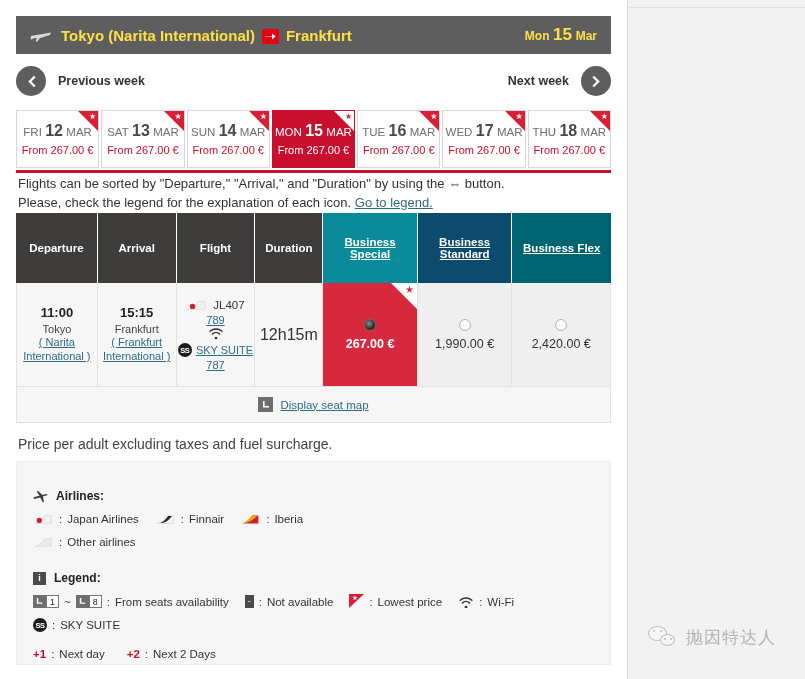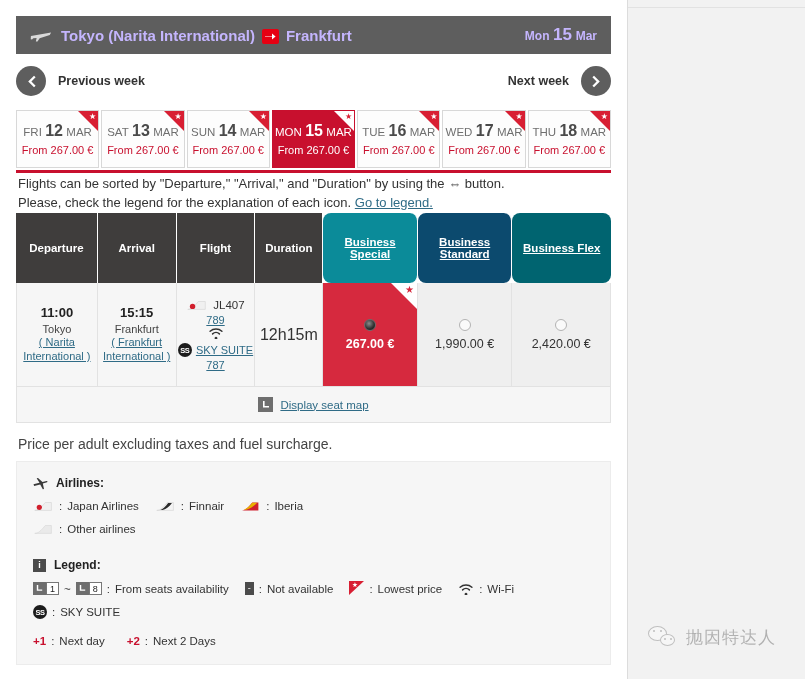--- a/index.html
+++ b/index.html
@@ -32,21 +32,21 @@
   .wechat-ico .b1 { width: 19px; height: 15px; left:0; top:1px; }
   .wechat-ico .b2 { width: 15px; height: 12px; left:12px; top:9px; }
   .wechat-ico i { position:absolute; width:2.4px; height:2.4px; background:#6d6d6d; border-radius:50%; }
 
   
   .content { position: absolute; left: 0; top: 0; width: 627px; height: 679px; background:#fff; }
 
   
   .route-bar {
     position:absolute; left:16px; top:16px; width:595px; height:38px;
-    background:#5e5e5e; color:#c4b5fd;
+    background:#5e5e5e; color:#fde047;
     display:flex; align-items:center; padding: 0 14px;
   }
   .plane-ico { width: 22px; height: 16px; margin-right: 9px; flex: none; }
   .route-txt { font-size: 15px; font-weight: bold; white-space: nowrap; }
   .arrow-badge {
     display:inline-flex; align-items:center; justify-content:center;
     width:17px; height:15px; background:#e60012; border-radius:2px;
     margin: 0 7px; position: relative; top: 1px;
   }
   .arrow-badge svg { display:block; }
@@ -99,21 +99,21 @@
   .notes a { color:#2f6b86; }
 
   
   .ftable { position:absolute; left:16px; top:213px; width:595px;
             border-collapse: separate; border-spacing:0; }
   .ftable th, .ftable td { padding:0; vertical-align: middle; }
   thead th {
     height:70px; background:#3f3d3c; color:#fff; font-size:11.5px; font-weight:bold;
     border-right:1px solid #fff; text-align:center;
   }
-  thead th.fare { border-right:1px solid #fff;border-radius:8px; }
+  thead th.fare { border-right:1px solid #fff; }
   thead th.fare a { color:#fff; text-decoration: underline; }
   thead th.f1 { background:#0b8b99; }
   thead th.f2 { background:#0c4a6e; }
   thead th.f3 { background:#006470; }
   thead th:last-child { border-right:none; }
 
   tbody td {
     background:#f6f6f6; border-right:1px solid #e2e2e2; border-bottom:1px solid #e2e2e2;
     text-align:center; height:104px; font-size:11px; color:#333;
   }
@@ -167,21 +167,21 @@
   }
   .seatmap-link { font-size:11.5px; color:#2f6b86; text-decoration:underline; }
 
   
   .pricenote { position:absolute; left:18px; top:436px; font-size:14px; color:#444; }
 
   
   .legend-panel {
     position:absolute; left:16px; top:461px; width:595px; height:204px;
     background:#f6f6f6; border:1px solid #ececec;
-    padding: 14px 16px;
+    padding: 27px 16px;
   }
   .leg-title { display:flex; align-items:center; gap:8px; font-size:12px; font-weight:bold; color:#222; }
   .leg-row { display:flex; align-items:center; flex-wrap:wrap; gap: 4px 16px; margin-top:9px;
              font-size:11.5px; color:#333; }
   .leg-item { display:flex; align-items:center; gap:5px; white-space:nowrap; }
   .tail { width:21px; height:14px; flex:none; }
   .info-ico {
     width:13px; height:13px; background:#4b4b4b; color:#fff; font-size:9px; font-weight:bold;
     display:flex; align-items:center; justify-content:center; flex:none;
   }

